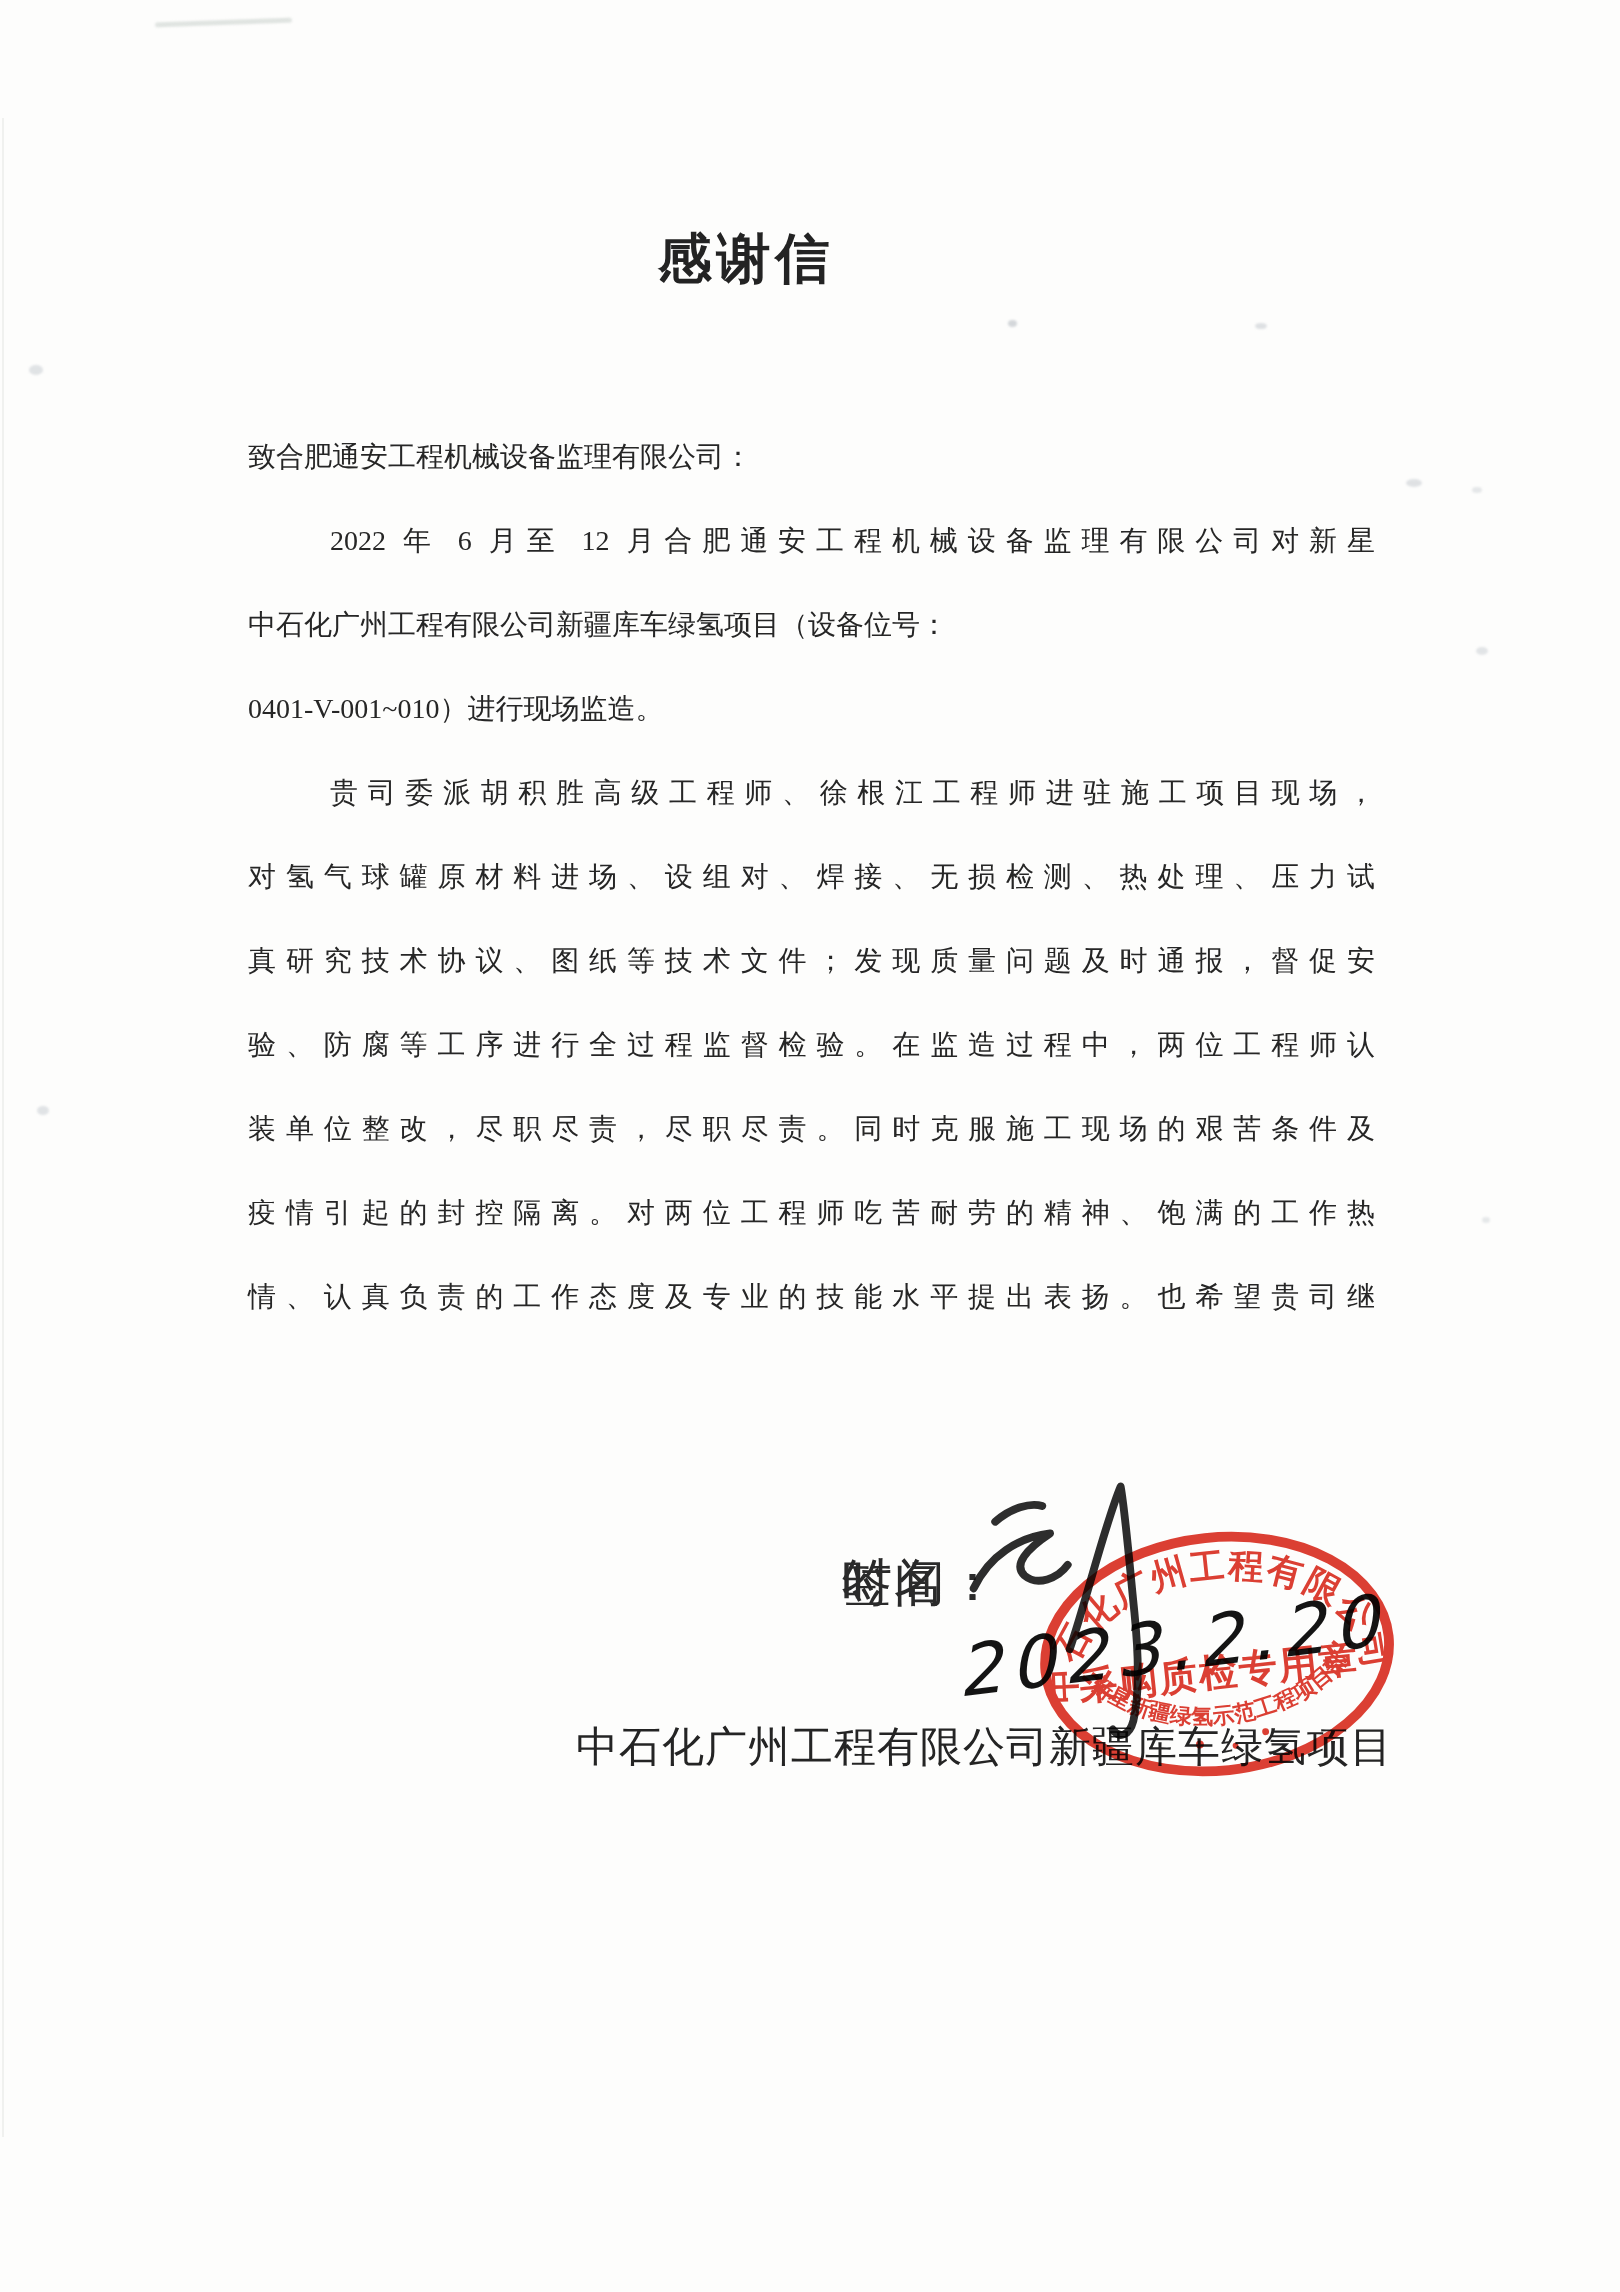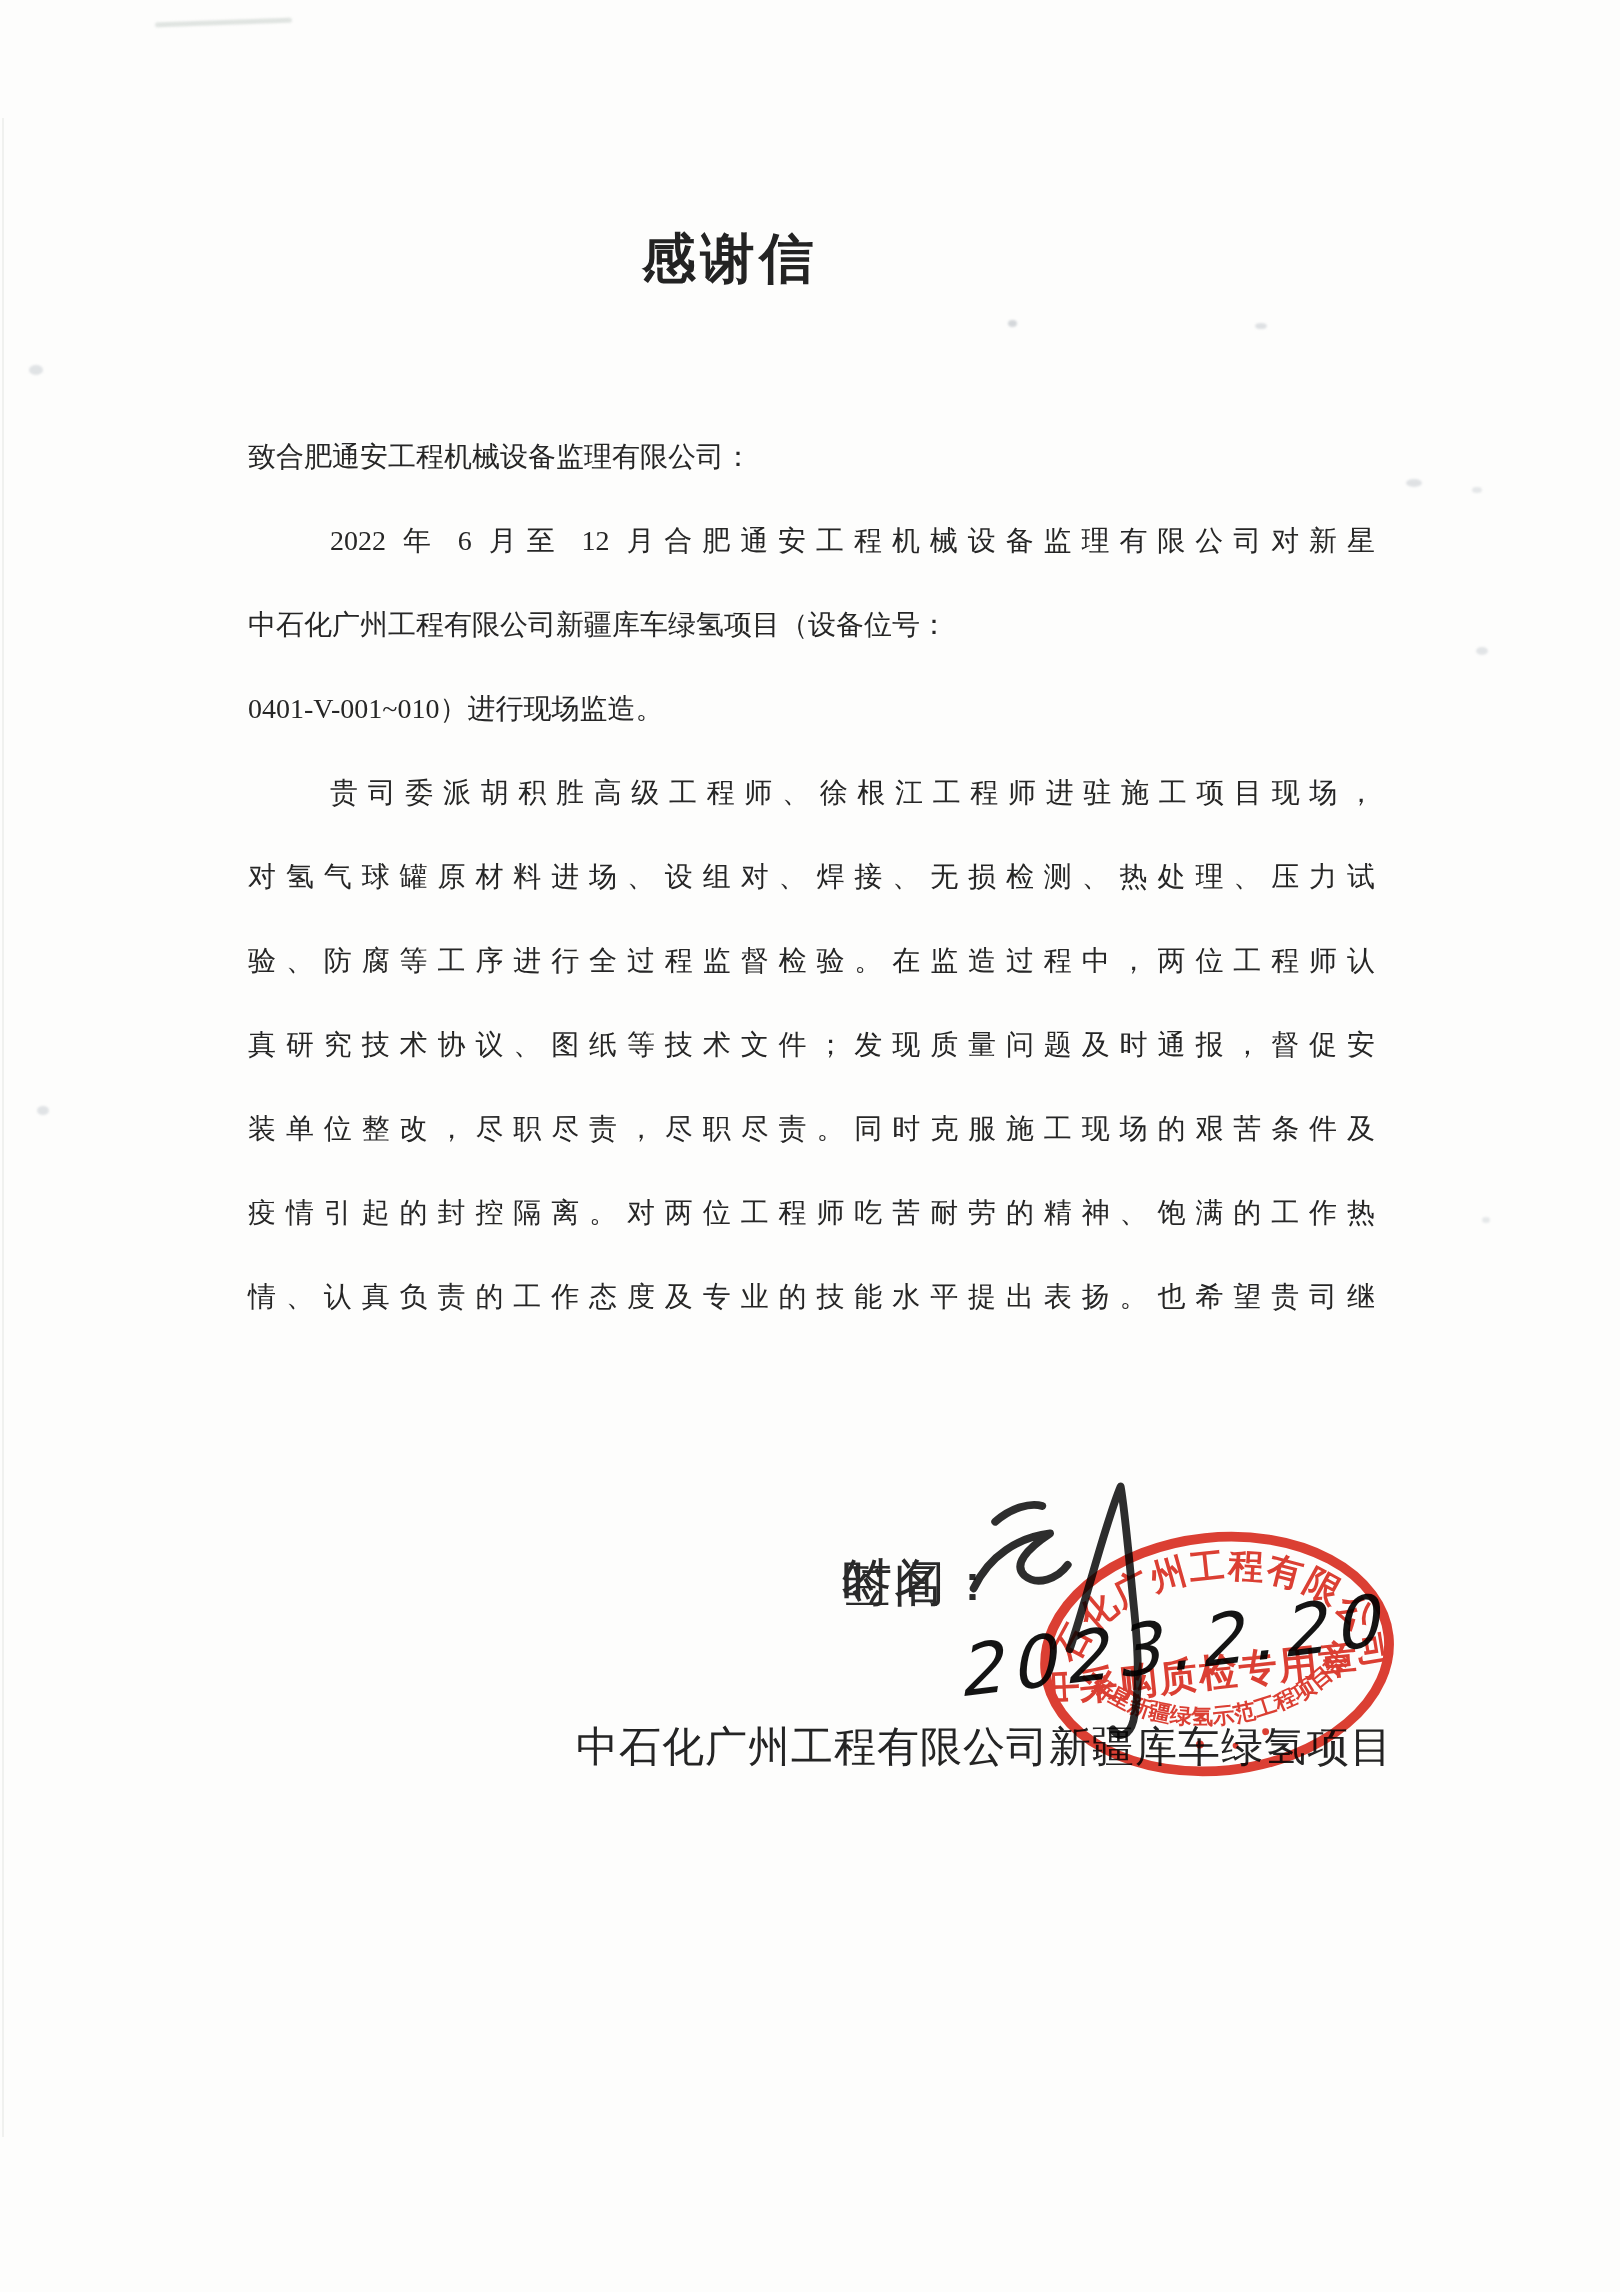--- a/index.html
+++ b/index.html
@@ -7,21 +7,21 @@
     position:relative;
     width:1620px;height:2293px;
     margin:0 auto;
     background:#fdfdfc;
     overflow:hidden;
     font-family:"Liberation Serif","DejaVu Serif",serif;
     color:#262626;
   }
   
   .title{
-    position:absolute;left:0;top:223px;width:1460px;
+    position:absolute;left:16px;top:223px;width:1460px;
     text-align:center;
     font-family:"DejaVu Sans","Liberation Sans",sans-serif;
     font-weight:bold;
     font-size:54px;letter-spacing:4.9px;
     color:#232323;
     margin:0;
   }
   
   .body-text{
     position:absolute;left:248px;top:415px;width:1127px;z-index:2;
@@ -90,22 +90,22 @@
 
   <h1 class="title">感谢信</h1>
 
   <div class="body-text">
     <div class="line">致合肥通安工程机械设备监理有限公司：</div>
     <div class="line indent fill">2022 年 6 月至 12 月合肥通安工程机械设备监理有限公司对新星</div>
     <div class="line">中石化广州工程有限公司新疆库车绿氢项目（设备位号：</div>
     <div class="line">0401-V-001~010）进行现场监造。</div>
     <div class="line indent fill">贵司委派胡积胜高级工程师、徐根江工程师进驻施工项目现场，</div>
     <div class="line fill">对氢气球罐原材料进场、设组对、焊接、无损检测、热处理、压力试</div>
+    <div class="line fill">真研究技术协议、图纸等技术文件；发现质量问题及时通报，督促安</div>
     <div class="line fill">验、防腐等工序进行全过程监督检验。在监造过程中，两位工程师认</div>
-    <div class="line fill">真研究技术协议、图纸等技术文件；发现质量问题及时通报，督促安</div>
     <div class="line fill">装单位整改，尽职尽责，尽职尽责。同时克服施工现场的艰苦条件及</div>
     <div class="line fill">疫情引起的封控隔离。对两位工程师吃苦耐劳的精神、饱满的工作热</div>
     <div class="line fill">情、认真负责的工作态度及专业的技能水平提出表扬。也希望贵司继</div>
   </div>
 
   <div class="sig-label sign">签名：</div>
   <div class="sig-label time">时间：</div>
   <div class="company">中石化广州工程有限公司新疆库车绿氢项目</div>
 
   <svg class="stamp" viewBox="0 0 400 300" aria-hidden="true">

